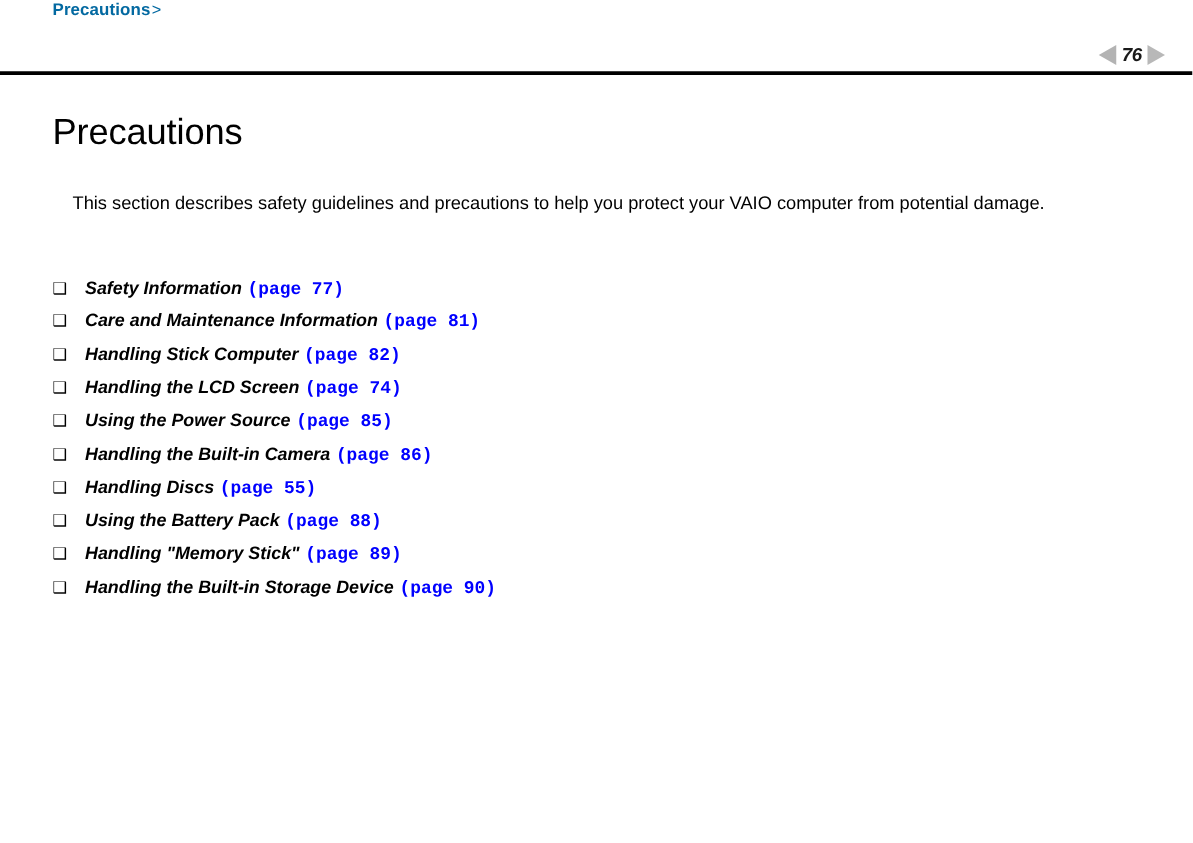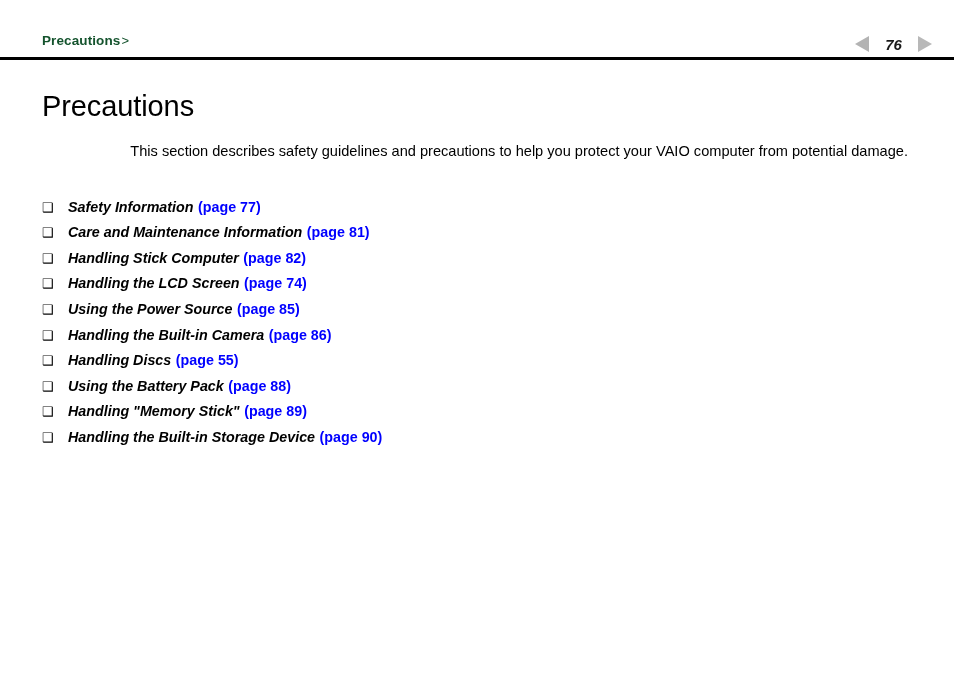--- a/index.html
+++ b/index.html
@@ -18,40 +18,40 @@
 
   
   .page-header {
     position: relative;
     height: 58px;
     box-sizing: border-box;
   }
   .breadcrumb {
     position: absolute;
     left: 42px;
-    top: 33px;
+    top: 0;
     font-size: 13.5px;
     font-weight: bold;
-    color: #14532d;
+    color: #0369a1;
     letter-spacing: 0.1px;
     white-space: nowrap;
   }
   .breadcrumb .crumb-sep {
     font-weight: normal;
     font-size: 13px;
     padding-left: 1px;
   }
 
   .pager {
     position: absolute;
     right: 22px;
     top: 33px;
     display: flex;
     align-items: center;
-    gap: 16px;
+    gap: 4px;
     height: 22px;
   }
   .arrow {
     width: 0;
     height: 0;
     display: block;
   }
   .arrow-prev {
     border-top: 8px solid transparent;
     border-bottom: 8px solid transparent;
@@ -88,26 +88,25 @@
   .page-title {
     margin: 0;
     padding-top: 33px;
     font-size: 29px;
     font-weight: normal;
     line-height: 1.1;
     color: #000000;
     letter-spacing: -0.1px;
   }
   .intro {
-    margin: 4px;
+    margin: 16px;
     padding-top: 15px;
     font-size: 14.6px;
     line-height: 1.35;
     color: #000000;
-    text-align: right;
   }
 
   
   .toc-list {
     list-style: none;
     margin: 0;
     padding: 34px 0 0 0;
   }
   .toc-item {
     display: flex;
@@ -127,20 +126,21 @@
     line-height: 1;
   }
   .toc-label {
     color: #000000;
     font-style: italic;
   }
   .toc-link {
     color: #0000ff;
     padding-left: 4.5px;
     text-decoration: none;
+    font-family: Liberation Mono, monospace;
   }
 </style>
 </head>
 <body>
 
 <div class="page-header">
 
   <div class="breadcrumb">
     <span>Precautions</span><span class="crumb-sep">&gt;</span>
   </div>

